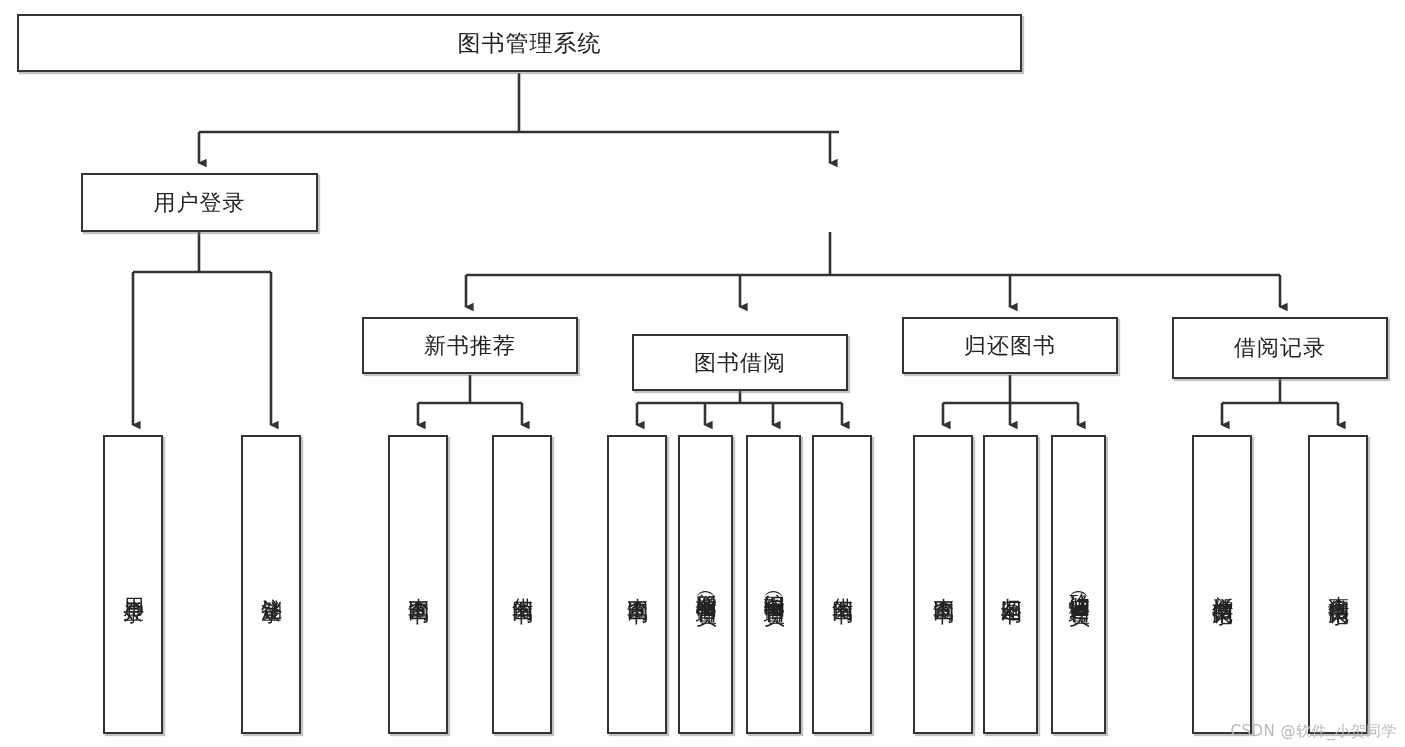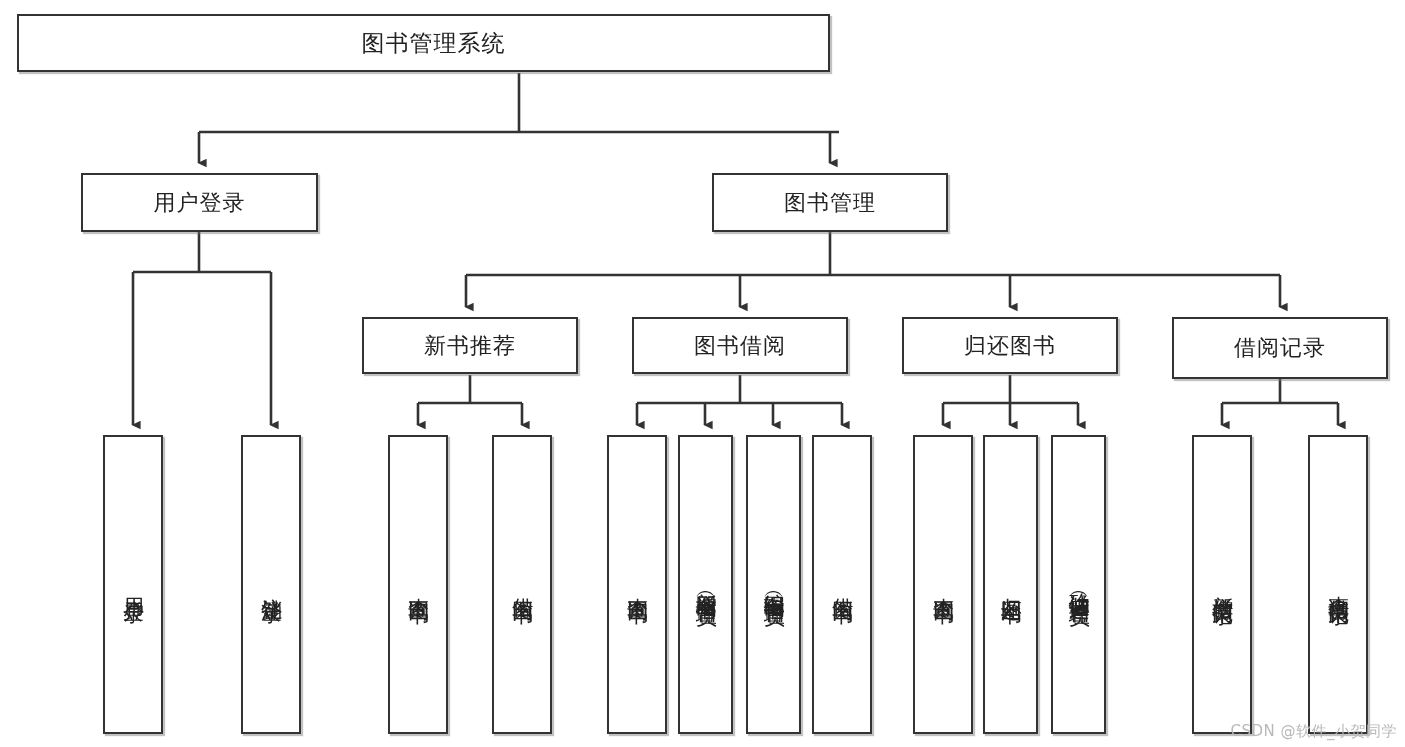--- a/index.html
+++ b/index.html
@@ -115,35 +115,32 @@
       <path d="M1010,403 L1010,425" marker-end="url(#arrow)"></path>
       <path d="M1078,403 L1078,425" marker-end="url(#arrow)"></path>
 
       <path d="M1280,375 L1280,403"></path>
       <path d="M1222,403 L1338,403"></path>
       <path d="M1222,403 L1222,425" marker-end="url(#arrow)"></path>
       <path d="M1338,403 L1338,425" marker-end="url(#arrow)"></path>
     </g>
   </svg>
 
-  <div class="node horiz root" style="left:17px; top:14px; width:813px; height:58px;padding-left:20px;">
+  <div class="node horiz root" style="left:17px; top:14px; width:1005px; height:58px;padding-left:20px;">
     <span class="lbl">图书管理系统</span>
   </div>
 
   <div class="node horiz" style="left:81px; top:173px; width:237px; height:59px;">
     <span class="lbl">用户登录</span>
   </div>
-  <div class="node horiz" style="left:712px; top:173px; width:236px; height:59px;">
-    <span class="lbl">图书管理</span>
-  </div>
 
   <div class="node horiz" style="left:362px; top:317px; width:216px; height:57px;">
     <span class="lbl">新书推荐</span>
   </div>
-  <div class="node horiz" style="left:632px; top:317px; width:216px; height:57px;">
+  <div class="node horiz" style="left:632px; top:334px; width:216px; height:57px;">
     <span class="lbl">图书借阅</span>
   </div>
   <div class="node horiz" style="left:902px; top:317px; width:216px; height:57px;">
     <span class="lbl">归还图书</span>
   </div>
   <div class="node horiz" style="left:1172px; top:317px; width:216px; height:62px;">
     <span class="lbl">借阅记录</span>
   </div>
 
   <div class="node vert" style="left:103px; top:435px; width:60px; height:299px;">

